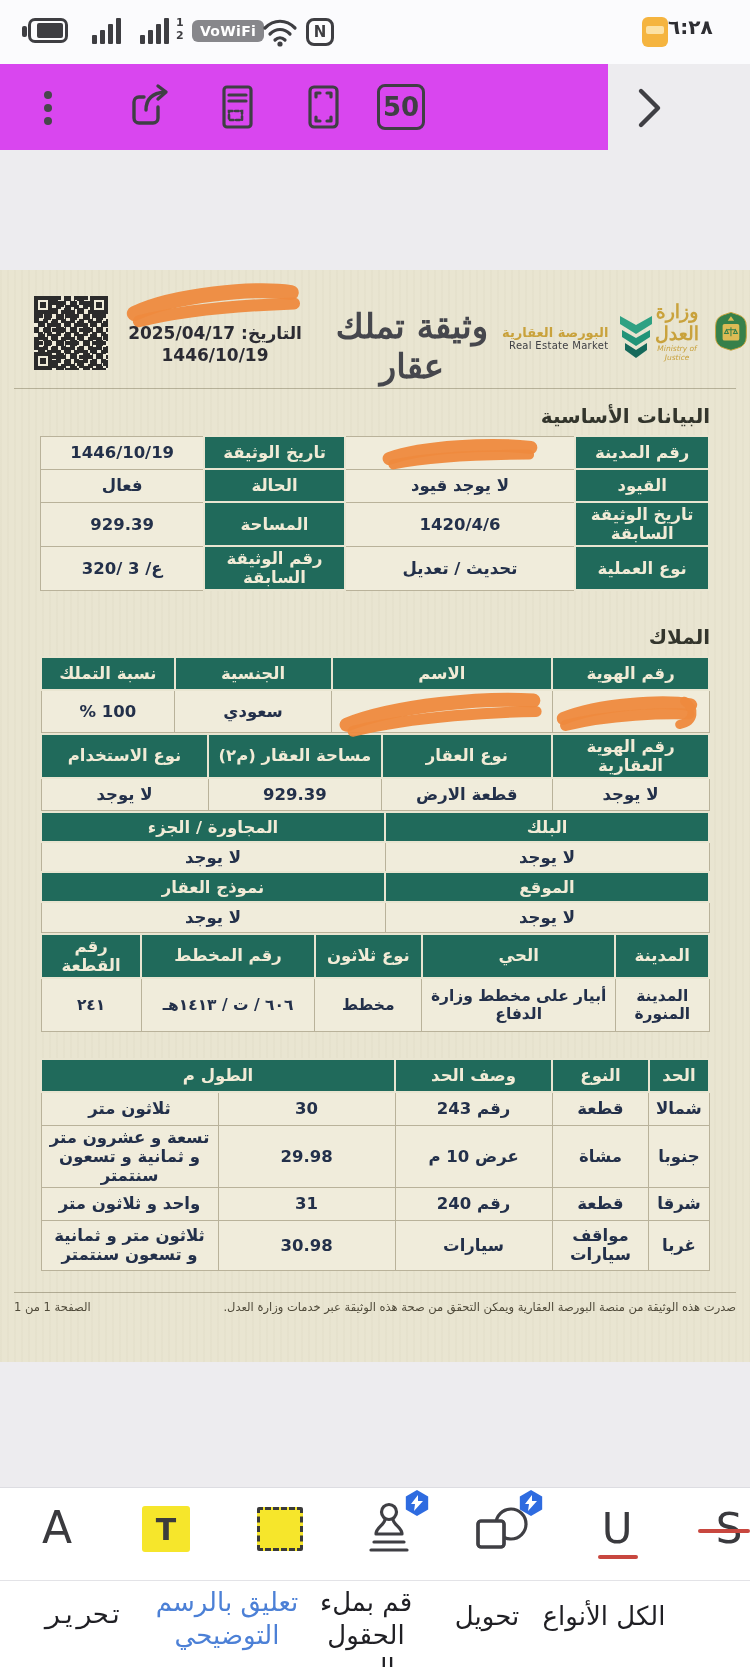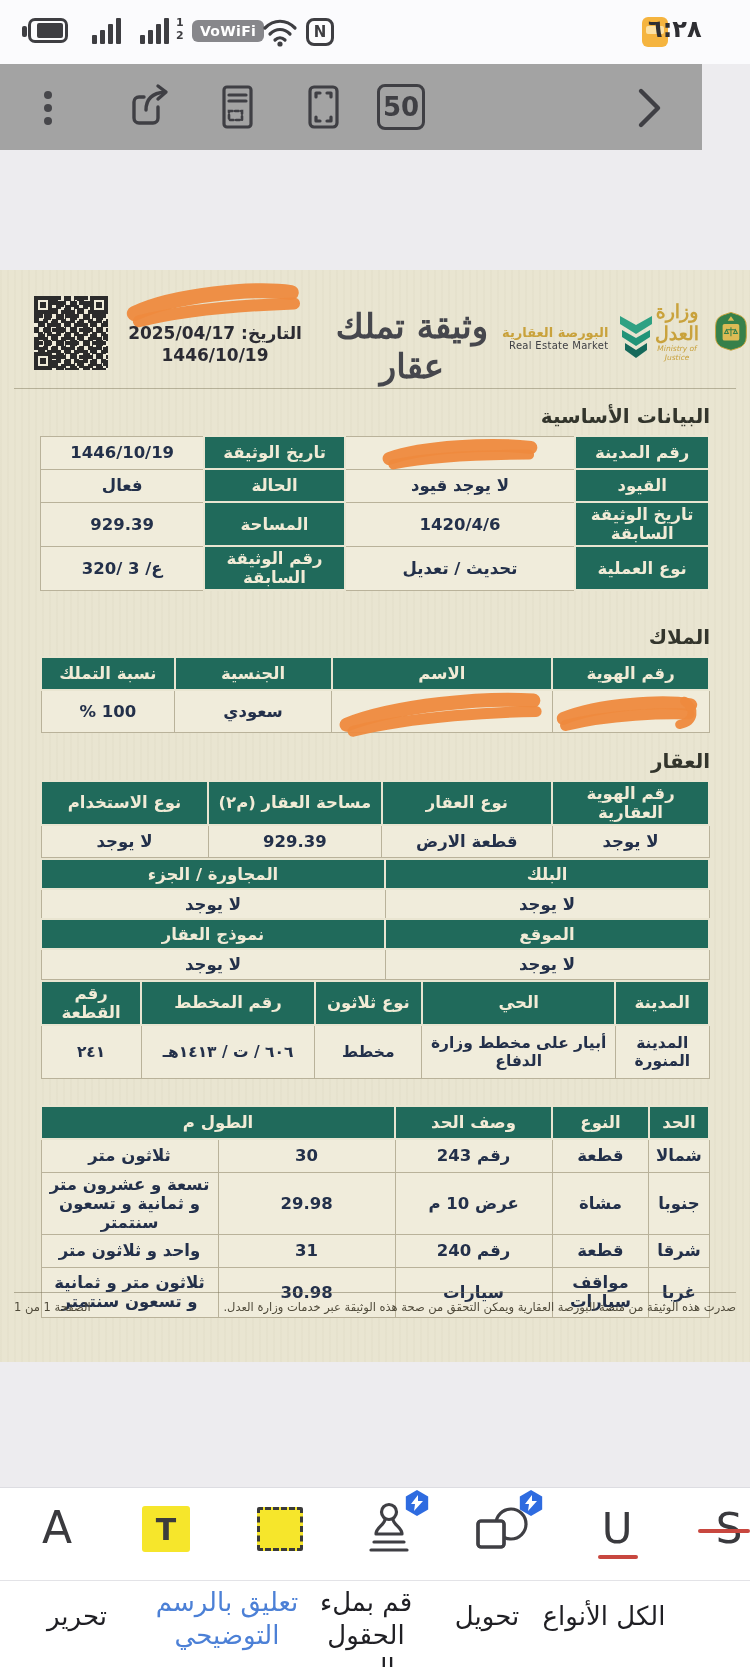--- a/index.html
+++ b/index.html
@@ -14,24 +14,24 @@
   .sig { position:absolute; top:17px; height:27px; display:flex; align-items:flex-end; gap:3px; }
   .sig i { display:block; width:5px; background:#3E3E42; border-radius:1px; }
   .sig .b1{height:9px}.sig .b2{height:14px}.sig .b3{height:20px}.sig .b4{height:26px}
   .sig1{left:92px}.sig2{left:140px}
   .simnum { position:absolute; left:176px; top:16px; font-size:11px; color:#3E3E42; line-height:13px; font-weight:bold; }
   .vowifi { position:absolute; left:192px; top:20px; background:#87878B; color:#fff; font-size:14px; font-weight:bold; padding:3px 8px; border-radius:6px; letter-spacing:.3px; }
   .wifi { position:absolute; left:262px; top:17px; }
   .nfc { position:absolute; left:306px; top:18px; width:28px; height:28px; border:3px solid #3E3E42; border-radius:8px; display:flex; align-items:center; justify-content:center; font-size:15px; font-weight:bold; color:#3E3E42; }
   .note-ic { position:absolute; left:642px; top:17px; width:26px; height:30px; background:#F5B43F; border-radius:6px; }
   .note-ic::after { content:""; position:absolute; left:4px; right:4px; top:9px; height:8px; background:#FCE1A4; border-radius:2px; }
-  .clock { position:absolute; left:648px; top:15px; font-size:24px; font-weight:bold; color:#2E2E33;text-align:right; }
+  .clock { position:absolute; left:668px; top:15px; font-size:20px; font-weight:bold; color:#2E2E33;text-align:right; }
 
   
-  .topbar { position:absolute; top:64px; left:0; width:702px; height:86px; background:#a3a3a3; }
+  .topbar { position:absolute; top:64px; left:0; width:608px; height:86px; background:#d946ef; }
   .kebab { position:absolute; left:44px; top:22px; width:10px; }
   .kebab i { display:block; width:8px; height:8px; border-radius:50%; background:#47474B; margin:5px 0; }
   .tico { position:absolute; top:16px; }
   .fifty { position:absolute; left:377px; top:20px; width:48px; height:46px; border:3.5px solid #3F3F44; border-radius:8px; display:flex; align-items:center; justify-content:center; font-size:26px; font-weight:bold; color:#3F3F44; }
 
   
   .page { position:absolute; top:270px; left:0; width:750px; height:1092px; background:#E9E5D1;
           background-image:repeating-linear-gradient(90deg, rgba(90,80,40,.025) 0 2px, rgba(0,0,0,0) 2px 7px); }
   .page-inner { position:relative; padding:0 40px; height:100%; }
   .doc-header { position:relative; height:122px; padding-top:20px; }
@@ -81,21 +81,21 @@
   .glyph-a { left:34px; width:46px; text-align:center; font-size:44px; color:#3A3A3E; font-weight:400; }
   .t-box { left:142px; top:18px; width:48px; height:46px; background:#F6E62B; border-radius:3px; display:flex; align-items:center; justify-content:center; font-size:30px; font-weight:bold; color:#3C3C3C; }
   .dash-box { left:257px; top:19px; width:46px; height:44px; background:#F6E62B; border:3px dashed #3A3A3A; border-radius:2px; }
   .glyph-u { left:594px; top:16px; width:46px; text-align:center; font-size:42px; color:#3A3A3E; }
   .u-bar { position:absolute; left:598px; top:67px; width:40px; height:4px; background:#C8473F; border-radius:2px; }
   .glyph-s { left:706px; top:16px; width:46px; text-align:center; font-size:42px; color:#3A3A3E; }
   .s-bar { position:absolute; left:698px; top:41px; width:52px; height:4px; background:#C8473F; border-radius:2px; }
   .badge { position:absolute; width:26px; height:26px; background:#2E6BE0; clip-path:polygon(50% 0,93% 25%,93% 75%,50% 100%,7% 75%,7% 25%); display:flex; align-items:center; justify-content:center; }
   .tabs .tab { position:absolute; text-align:center; font-size:26px; color:#1F1F24; direction:rtl; line-height:33px; }
   .tab.active { color:#4C80D6; }
-  .tab-edit{left:22px; top:112px; width:110px;}
+  .tab-edit{left:30px; top:112px; width:110px;font-family:Liberation Mono, monospace;}
   .tab-annot{left:138px; top:98px; width:178px;}
   .tab-fill{left:302px; top:98px; width:128px;}
   .tab-convert{left:432px; top:112px; width:110px;}
   .tab-all{left:524px; top:112px; width:160px;}
 </style>
 </head>
 <body>
 
 <div class="screen">
 
@@ -278,21 +278,20 @@
                   <path d="M10 25 C60 9 150 7 198 14" stroke-width="14"></path>
                   <path d="M16 32 C80 21 162 23 200 25" stroke-width="11"></path>
                 </svg>
           </td>
           <td class="v data">سعودي</td>
           <td class="v data" dir="ltr">% 100</td>
         </tr>
       </tbody>
         </table>
 
-      <div class="sec-title" style="margin-top:16px">العقار</div>
       <table class="tb-p4">
         <tbody>
             <tr>
           <td class="g c1" style="height:31px">رقم الهوية العقارية</td>
           <td class="g c2">نوع العقار</td>
           <td class="g c3">مساحة العقار (م٢)</td>
           <td class="g c4">نوع الاستخدام</td>
         </tr>
         <tr>
           <td class="v">لا يوجد</td>

